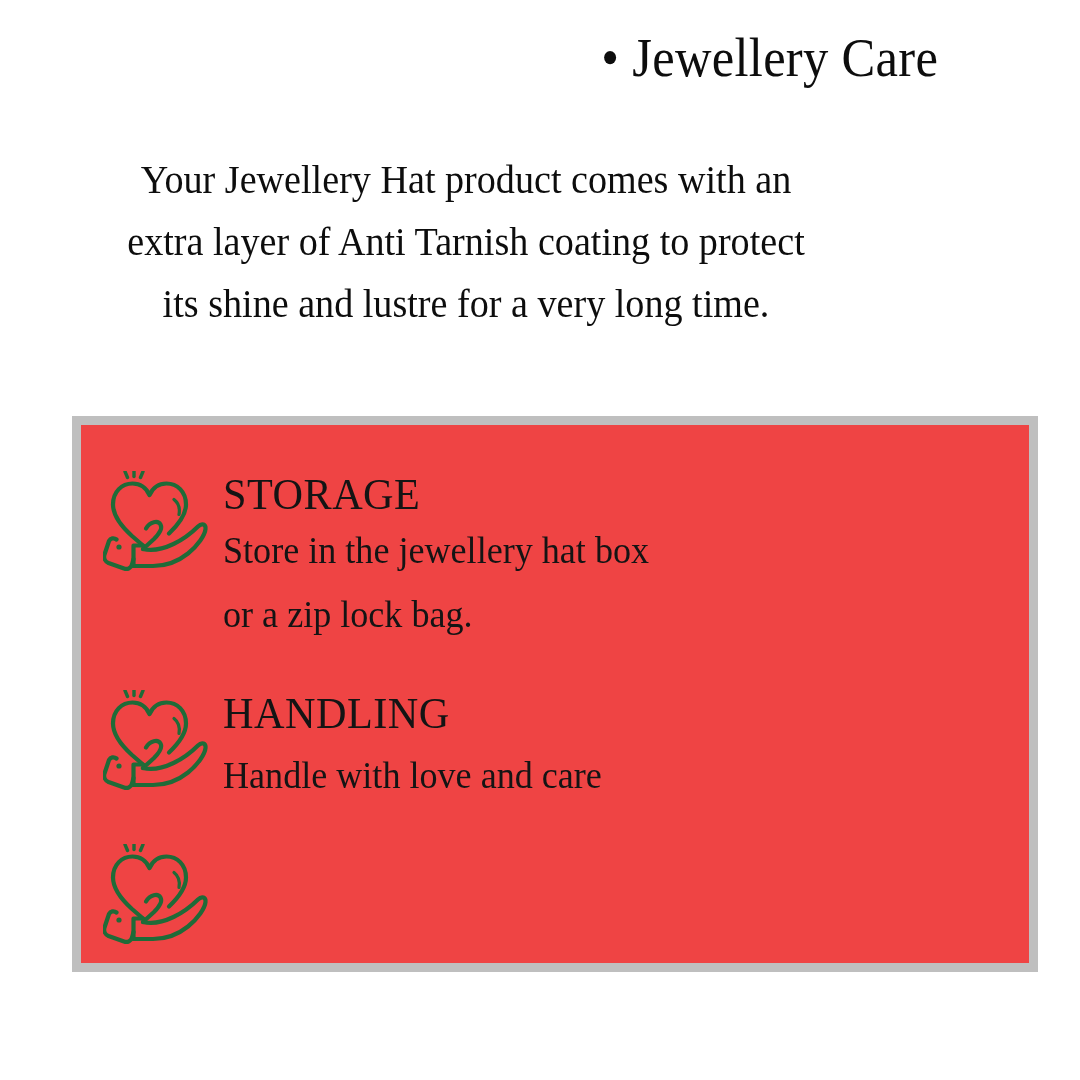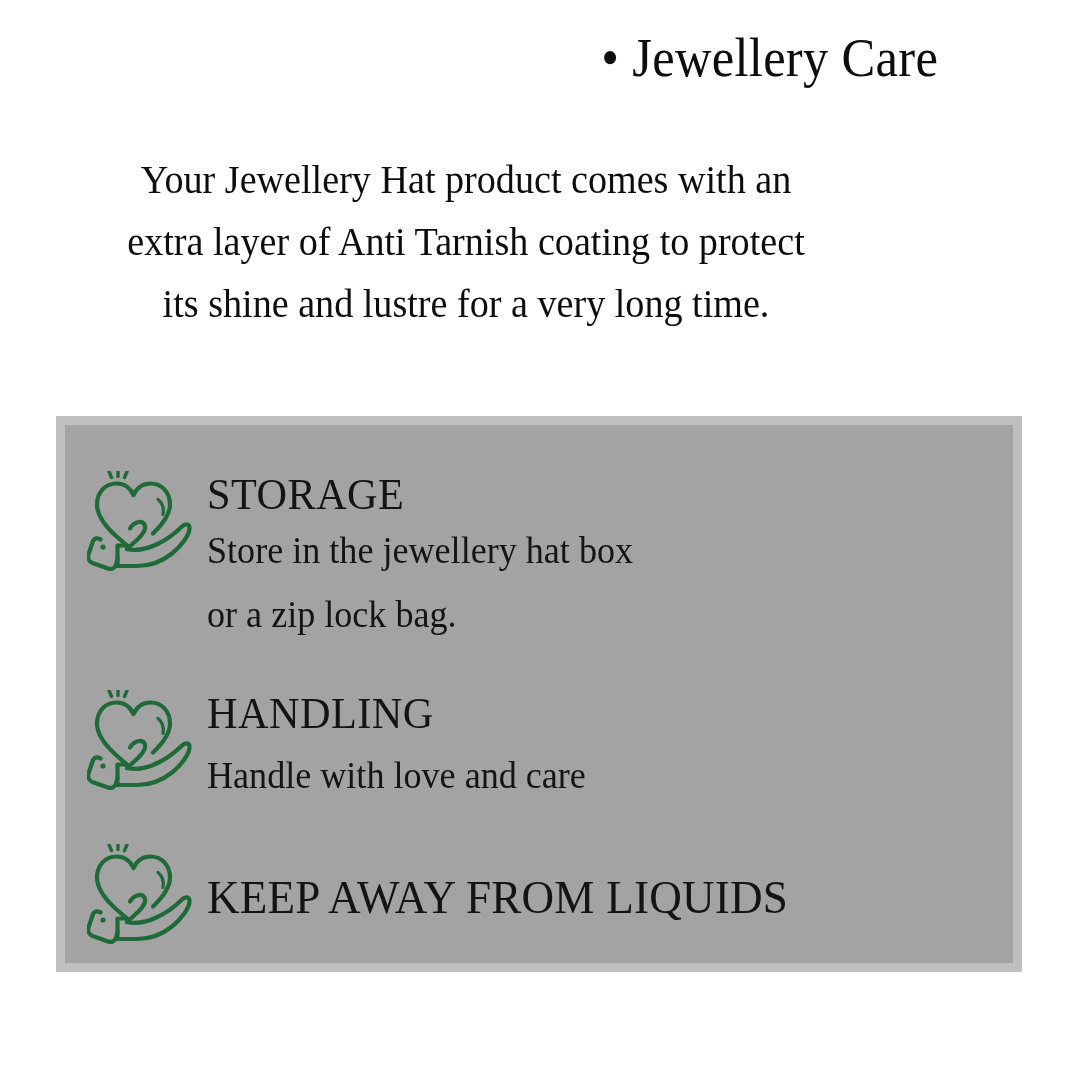--- a/index.html
+++ b/index.html
@@ -51,26 +51,26 @@
     line-height: 62px;
     font-weight: 400;
     color: #0d0d0d;
     white-space: nowrap;
     transform: scaleX(0.93);
   }
 
   
   .care-panel {
     position: absolute;
-    left: 56px;
+    left: 72px;
     top: 416px;
     width: 966px;
     height: 556px;
     box-sizing: border-box;
-    background: #a3a3a3;
+    background: #ef4444;
     border: 9px solid #bfbfbf;
     padding: 28px 20px 20px 22px;
   }
 
   .care-row {
     display: flex;
     align-items: flex-start;
     margin-bottom: 6px;
   }
   .care-row.row-storage  { margin-top: 14px; }
@@ -192,18 +192,15 @@
           <path d="M31 5.5 L31 -0.5" stroke-width="3.4"></path>
           <path d="M37.5 6.5 L40 0.5" stroke-width="3.4"></path>
           <path d="M43 57.5 C47 50.5 55 49 57.5 53.5 C59.5 57 56 63 51 68 L40 78"></path>
           <path d="M40 78 C48 80 60 78 70.5 73 C80 68.5 88.5 62 95 55.5 C99 51.5 103 53.5 102.5 58 C102 64 95 74.5 85 82.5 C75 90.5 62 95 50 95 L30.5 95"></path>
           <path d="M30.5 95 L30.5 74.5 L40 74.5"></path>
           <path d="M13.5 68.5 C11 66.5 7.5 67 6 70 L1.5 83.5 C0.5 87 2 90.5 5.5 92 L21 97.5 C24.5 98.8 28 97 29 93.5 L30.5 88"></path>
           <circle cx="16" cy="76" r="2.6" fill="#1f6b38" stroke="none"></circle>
         </g>
       </svg>
     </span>
-    <span class="care-text">
-      <span class="care-heading big" style="display: block;">KEEP AWAY FROM LIQUIDS</span>
-    </span>
   </div>
 
 </div>
 
 </body></html>

